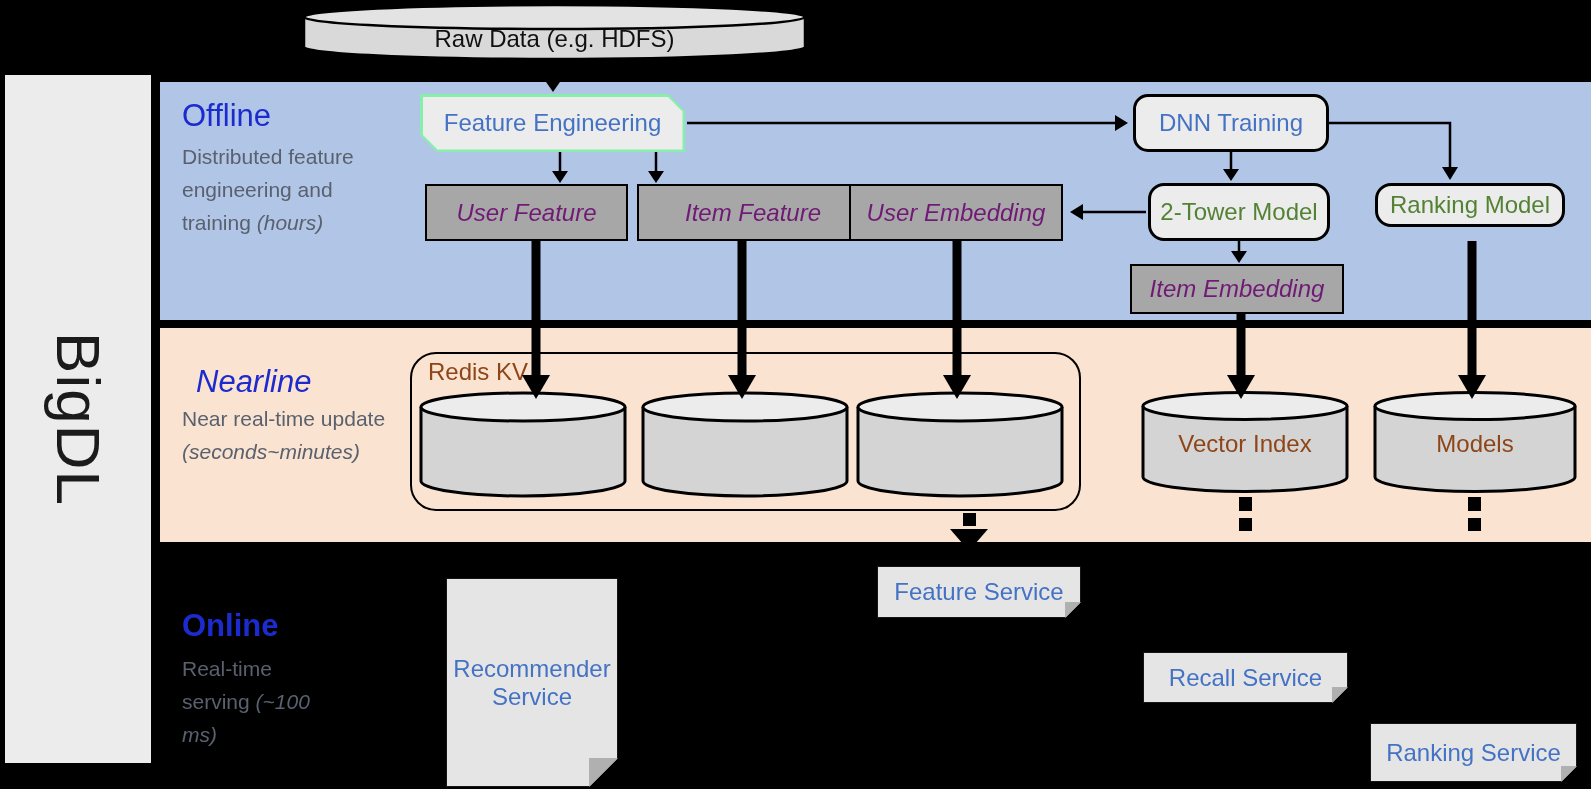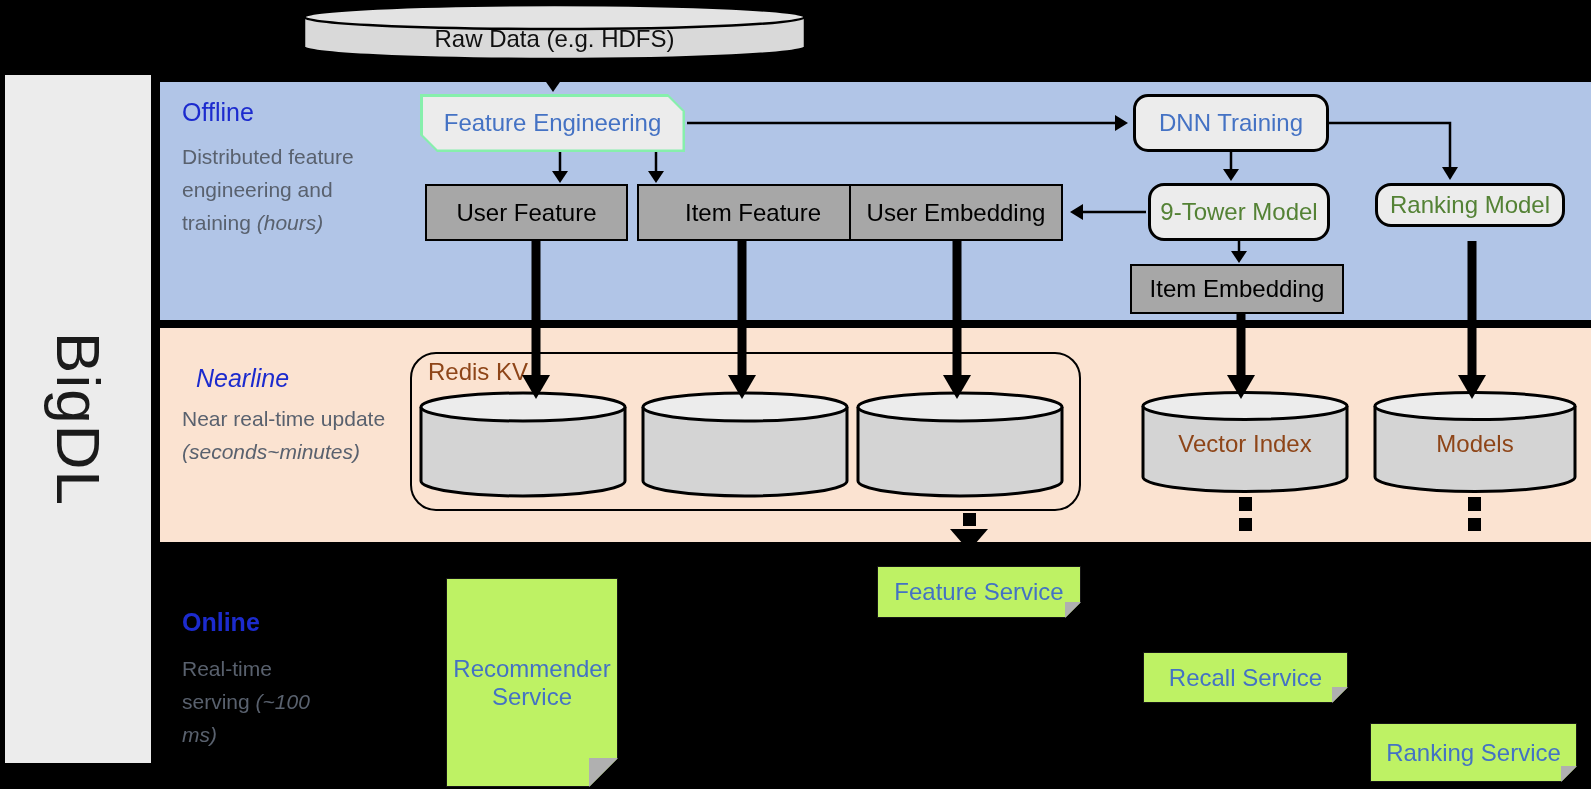--- a/index.html
+++ b/index.html
@@ -15,50 +15,50 @@
   .brand {
     position:absolute; left:50%; top:50%;
     transform: translate(-50%,-50%) rotate(90deg);
     font-size:62px; color:#1b1b1b; white-space:nowrap; letter-spacing:1px;
   }
 
   
   .panel-offline { background: var(--offline-bg,#b1c5e7); }
   .panel-nearline { background: var(--nearline-bg,#fbe3d1); }
 
-  .sec-title { position:absolute; font-size:25px; color: var(--section-title,#1c2bce); text-align: right; }
+  .sec-title { position:absolute; font-size:31px; color: var(--section-title,#1c2bce); text-align: right; }
   .sec-title.bold { font-weight:700; }
   .sec-desc { position:absolute; font-size:21px; line-height:33px; color: var(--section-desc,#59616e); }
   .note-italic { font-style:italic; }
 
   
   .box { position:absolute; display:flex; align-items:center; justify-content:center;
          font-size:24px; text-align:center; z-index:30; box-sizing:border-box; }
-  .gray-box  { background: var(--gray-box-bg,#a7a7a7); border:2.5px solid #000; color:#000000; }
+  .gray-box  { background: var(--gray-box-bg,#a7a7a7); border:2.5px solid #000; color:#701a75;font-style:italic; }
   .model-box { background: var(--light-box-bg,#ececec); border:3px solid #000; border-radius:16px; color: var(--model-text,#548235); }
   .dnn-box   { background: var(--light-box-bg,#ececec); border:3.5px solid #000; border-radius:15px; color: var(--service-text,#4472c4); }
 
   
   .snip-outer { position:absolute; background:#86efac; z-index:30;
     clip-path: polygon(0 0, calc(100% - 17px) 0, 100% 17px, 100% 100%, 17px 100%, 0 calc(100% - 17px));
     display:flex; align-items:center; justify-content:center; }
   .snip-inner { position:absolute; inset:2.5px; background: var(--light-box-bg,#ececec);
     clip-path: polygon(0 0, calc(100% - 15px) 0, 100% 15px, 100% 100%, 15px 100%, 0 calc(100% - 15px)); }
   .snip-label { position:relative; z-index:2; font-size:24px; color: var(--service-text,#4472c4); }
 
   
   .redis-wrap { position:absolute; border:2.5px solid #000; border-radius:26px; z-index:10; }
   .redis-label { position:absolute; font-size:24px; color: var(--storage-text,#8e4518); z-index:11; }
 
   .cyl { position:absolute; z-index:12; }
   .cyl-label { position:absolute; left:0; right:0; text-align:center;
                font-size:24px; color: var(--storage-text,#8e4518); }
 
   
-  .service-box { position:absolute; background:#bef264; border:1.5px solid #161616;
+  .service-box { position:absolute; background:#e5e5e5; border:1.5px solid #161616;
     display:flex; align-items:center; justify-content:center; text-align:center;
     font-size:24px; color: var(--service-text,#4472c4); z-index:30; box-sizing:border-box; }
   .cut  { position:absolute; right:-1.5px; bottom:-1.5px; width:17px; height:17px; background:#000;
           clip-path: polygon(100% 0, 100% 100%, 0 100%); }
   .flap { position:absolute; right:-1.5px; bottom:-1.5px; width:17px; height:17px; background:#b0b0b0;
           clip-path: polygon(0 0, 100% 0, 0 100%); }
   .doc .cut, .doc .flap { width:30px; height:30px; }
 
   .arrows { position:absolute; left:0; top:0; z-index:20; pointer-events:none; }
 </style>
@@ -113,21 +113,21 @@
     <span>User Feature</span>
   </div>
   <div class="box gray-box" style="left:637px; top:184px; width:232px; height:57px;">
     <span>Item Feature</span>
   </div>
   <div class="box gray-box" style="left:849px; top:184px; width:214px; height:57px;">
     <span>User Embedding</span>
   </div>
 
   <div class="box model-box" style="left:1148px; top:183px; width:182px; height:58px;">
-    <span>9-Tower Model</span>
+    <span>2-Tower Model</span>
   </div>
   <div class="box model-box" style="left:1375px; top:183px; width:190px; height:44px;">
     <span>Ranking Model</span>
   </div>
 
   <div class="box gray-box" style="left:1130px; top:264px; width:214px; height:50px;">
     <span>Item Embedding</span>
   </div>
 
   <div class="redis-wrap" style="left:410px; top:352px; width:667px; height:155px;"></div>

